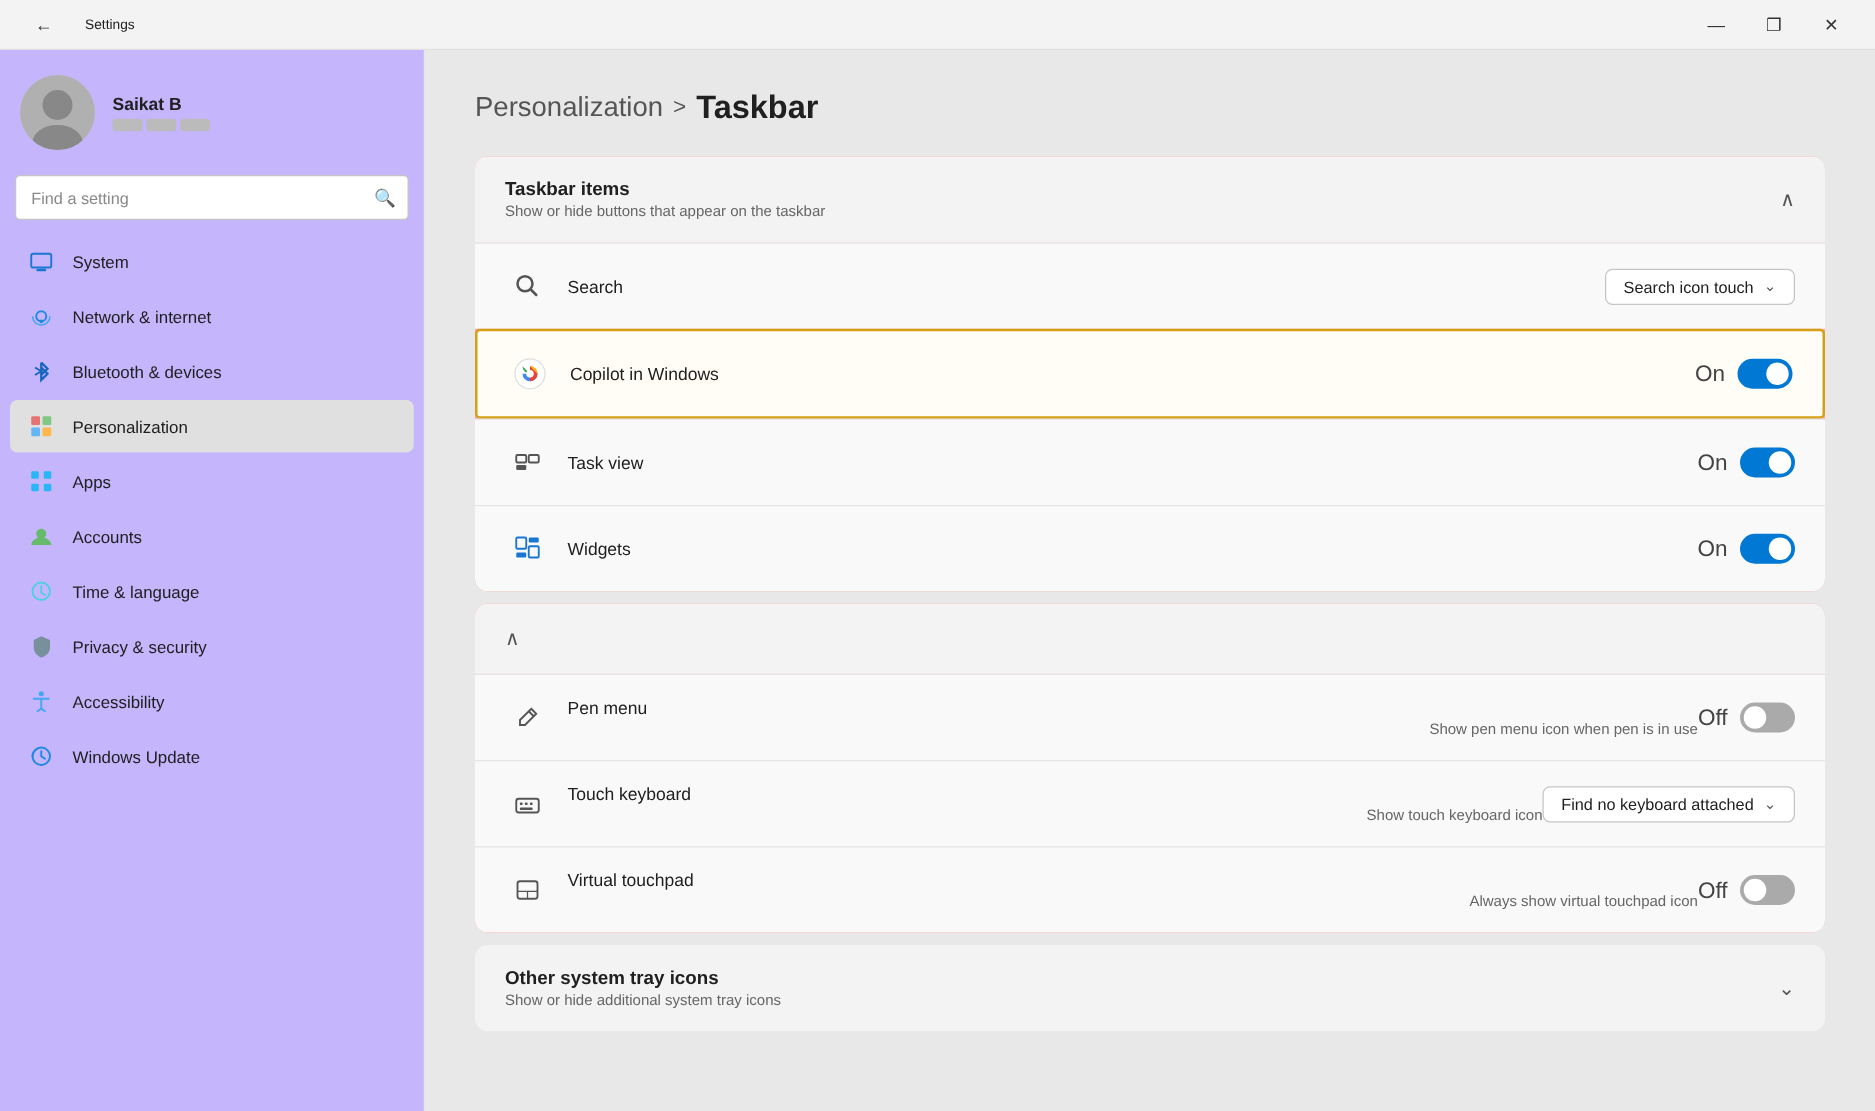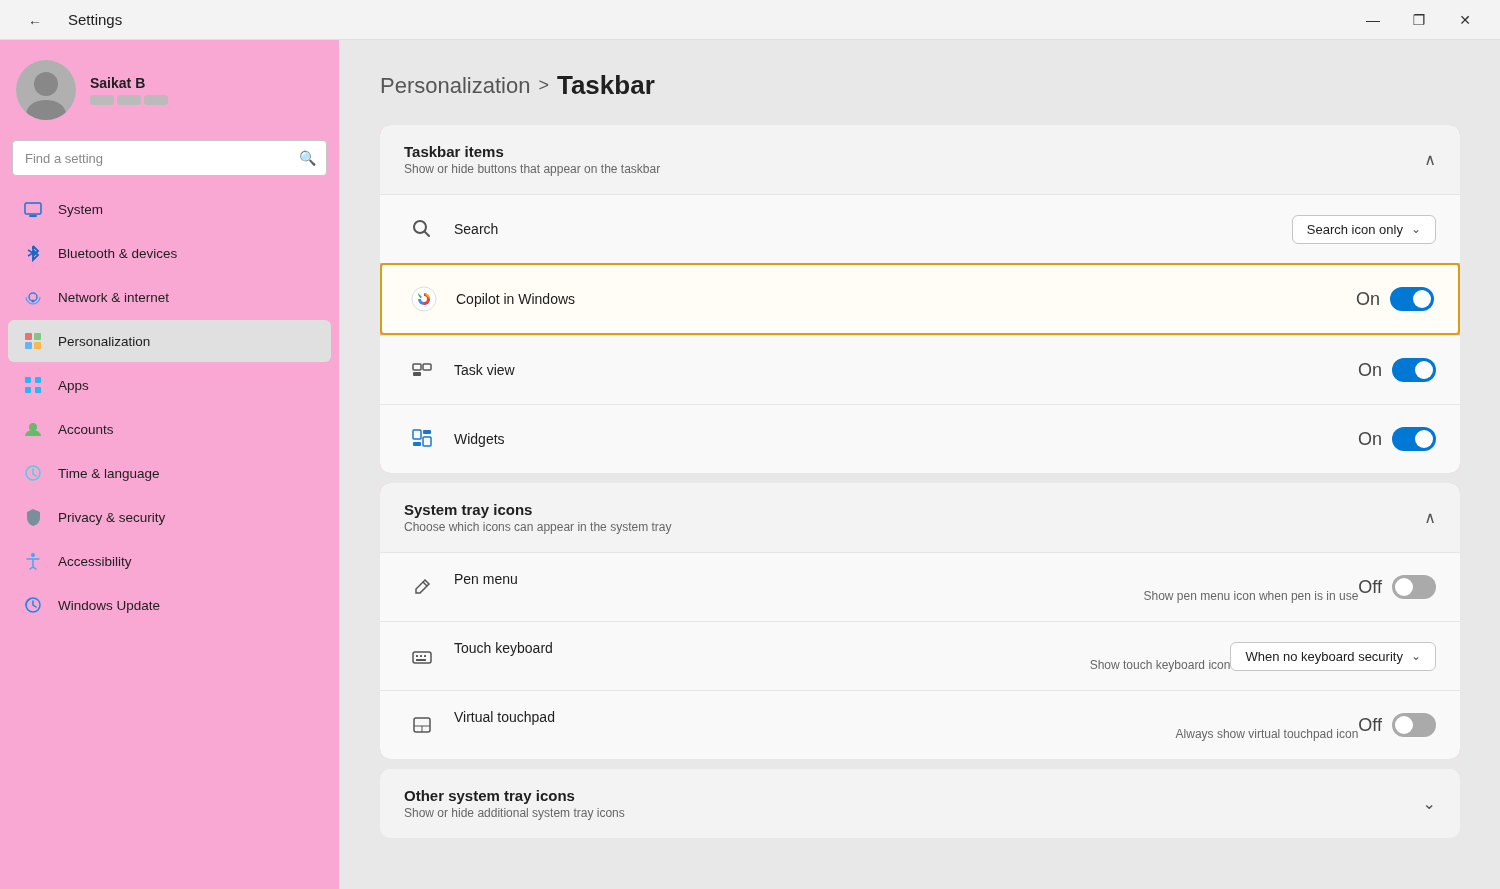--- a/index.html
+++ b/index.html
@@ -20,21 +20,21 @@
       height: 40px;
       padding: 0 12px;
       border-bottom: 1px solid #e0e0e0;
     }
     .title-bar-left {
       display: flex;
       align-items: center;
       gap: 10px;
     }
     .title-bar-title {
-      font-size: 15px;
+      font-size: 11px;
       color: #202020;
     }
     .title-bar-buttons {
       display: flex;
       gap: 0;
     }
     .tb-btn {
       width: 46px;
       height: 40px;
       display: flex;
@@ -51,21 +51,21 @@
     .app-body {
       display: flex;
       height: calc(889px - 40px);
       background: #f3f3f3;
     }
 
     
     .sidebar {
       width: 340px;
       min-width: 340px;
-      background: #f9a8d4;
+      background: #c4b5fd;
       display: flex;
       flex-direction: column;
       padding: 0;
       overflow-y: auto;
       border-right: 1px solid #e5e5e5;
     }
 
     .user-profile {
       display: flex;
       align-items: center;
@@ -337,37 +337,37 @@
             <rect x="2" y="4" width="16" height="11" rx="1.5" stroke="#1976d2" stroke-width="1.5" fill="none"></rect>
             <rect x="6" y="16" width="8" height="2" rx="1" fill="#1976d2"></rect>
           </svg>
         </span>
         <span>System</span>
       </li>
 
       <li class="nav-item">
         <span class="nav-icon">
           <svg width="20" height="20" viewBox="0 0 20 20">
-            <path d="M10 3v14l5-5-5-5V3zm0 0l5 5-5 5" stroke="#1565c0" stroke-width="1.8" fill="none"></path>
-            <path d="M5 7l5 3-5 3" stroke="#1565c0" stroke-width="1.5" fill="none"></path>
-          </svg>
-        </span>
-        <span>Bluetooth &amp; devices</span>
-      </li>
-
-      <li class="nav-item">
-        <span class="nav-icon">
-          <svg width="20" height="20" viewBox="0 0 20 20">
             <path d="M10 14a4 4 0 000-8" stroke="#1e88e5" stroke-width="1.5" fill="none"></path>
             <path d="M10 14a4 4 0 010-8" stroke="#1e88e5" stroke-width="1.5" fill="none"></path>
             <path d="M3 10a7 7 0 0014 0" stroke="#42a5f5" stroke-width="1.2" fill="none"></path>
             <circle cx="10" cy="14" r="1.5" fill="#1e88e5"></circle>
           </svg>
         </span>
         <span>Network &amp; internet</span>
+      </li>
+
+      <li class="nav-item">
+        <span class="nav-icon">
+          <svg width="20" height="20" viewBox="0 0 20 20">
+            <path d="M10 3v14l5-5-5-5V3zm0 0l5 5-5 5" stroke="#1565c0" stroke-width="1.8" fill="none"></path>
+            <path d="M5 7l5 3-5 3" stroke="#1565c0" stroke-width="1.5" fill="none"></path>
+          </svg>
+        </span>
+        <span>Bluetooth &amp; devices</span>
       </li>
 
       <li class="nav-item active">
         <span class="nav-icon">
           <svg width="20" height="20" viewBox="0 0 20 20">
             <rect x="2" y="2" width="7" height="7" rx="1" fill="#e57373"></rect>
             <rect x="11" y="2" width="7" height="7" rx="1" fill="#81c784"></rect>
             <rect x="2" y="11" width="7" height="7" rx="1" fill="#64b5f6"></rect>
             <rect x="11" y="11" width="7" height="7" rx="1" fill="#ffb74d"></rect>
           </svg>
@@ -462,21 +462,21 @@
           <svg width="22" height="22" viewBox="0 0 22 22" fill="none">
             <circle cx="9" cy="9" r="6" stroke="#555" stroke-width="2"></circle>
             <path d="M14 14l4 4" stroke="#555" stroke-width="2" stroke-linecap="round"></path>
           </svg>
         </div>
         <div class="item-text">
           <div class="item-label">Search</div>
         </div>
         <div class="item-control">
           <button class="dropdown-btn">
-            <span>Search icon only</span>
+            <span>Search icon touch</span>
             <span class="chev">⌄</span>
           </button>
         </div>
       </div>
 
       <div class="section-item highlighted">
         <div class="item-icon">
           <svg width="28" height="28" viewBox="0 0 28 28">
             <circle cx="14" cy="14" r="12" fill="#fff" stroke="#ddd" stroke-width="1"></circle>
             <path d="M8 14a6 6 0 0012 0" fill="#4285f4"></path>
@@ -532,24 +532,20 @@
           <span class="control-label">On</span>
           <div class="toggle on">
             <div class="toggle-knob"></div>
           </div>
         </div>
       </div>
     </div>
 
     <div class="section-card">
       <div class="section-header">
-        <div class="section-header-info">
-          <div class="section-header-title">System tray icons</div>
-          <div class="section-header-sub">Choose which icons can appear in the system tray</div>
-        </div>
         <span class="section-chevron">∧</span>
       </div>
 
       <div class="section-item">
         <div class="item-icon">
           <svg width="22" height="22" viewBox="0 0 22 22" fill="none">
             <path d="M14 4l4 4-9 9H5v-4L14 4z" stroke="#555" stroke-width="1.5" fill="none"></path>
             <path d="M12 6l4 4" stroke="#555" stroke-width="1.5"></path>
           </svg>
         </div>
@@ -574,21 +570,21 @@
             <rect x="13" y="10" width="2" height="2" rx="0.5" fill="#555"></rect>
             <rect x="5" y="14" width="10" height="2" rx="0.5" fill="#555"></rect>
           </svg>
         </div>
         <div class="item-text">
           <div class="item-label">Touch keyboard</div>
           <div class="item-sub">Show touch keyboard icon</div>
         </div>
         <div class="item-control">
           <button class="dropdown-btn">
-            <span>When no keyboard security</span>
+            <span>Find no keyboard attached</span>
             <span class="chev">⌄</span>
           </button>
         </div>
       </div>
 
       <div class="section-item">
         <div class="item-icon">
           <svg width="22" height="22" viewBox="0 0 22 22" fill="none">
             <rect x="3" y="4" width="16" height="14" rx="2" stroke="#555" stroke-width="1.5"></rect>
             <path d="M3 12h16" stroke="#555" stroke-width="1"></path>

